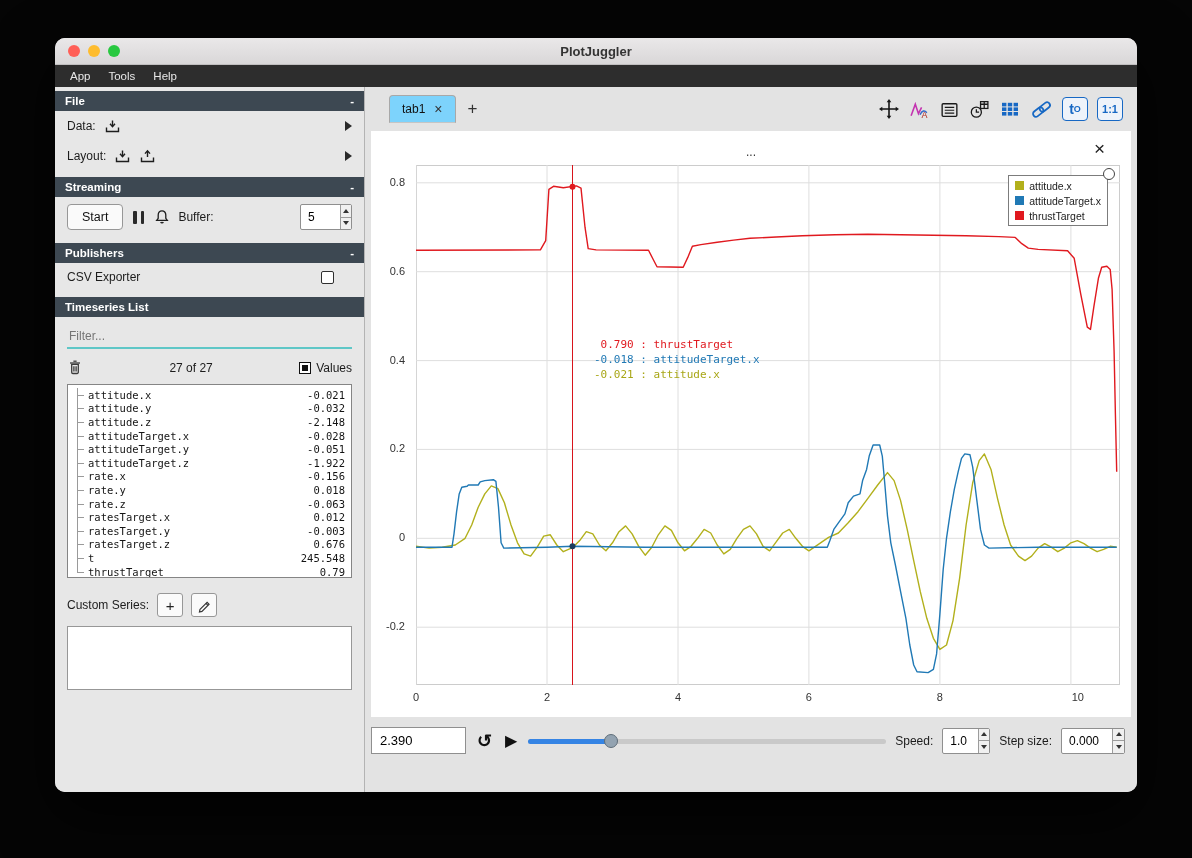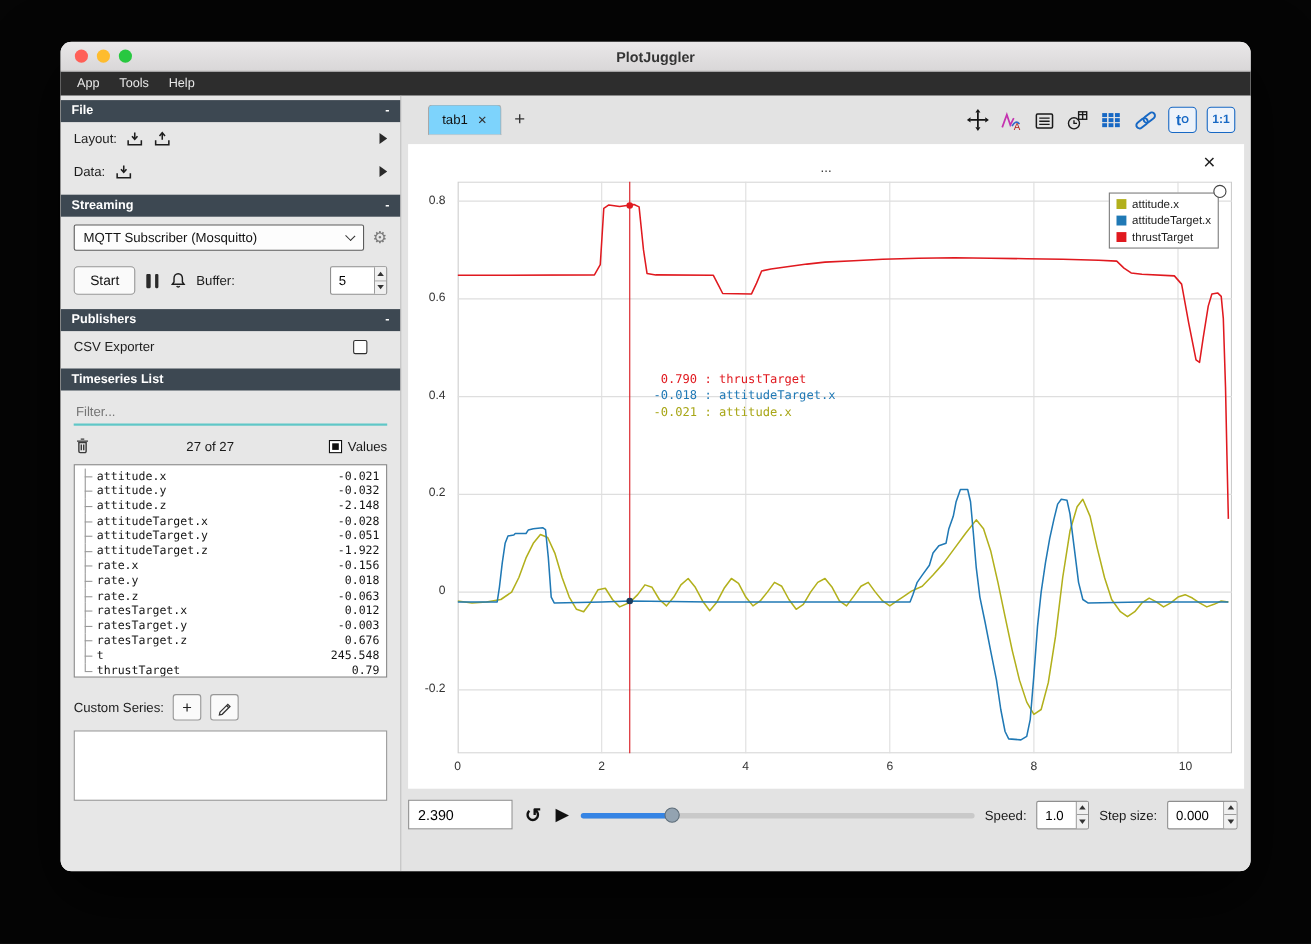--- a/index.html
+++ b/index.html
@@ -122,64 +122,57 @@
   <div class="content">
 
     <div class="sidebar">
 
       <div class="sec-h">
         <span>File</span>
         <span class="collapse">-</span>
       </div>
 
       <div class="srow">
+        <span class="lbl">Data:</span>
+        <span class="icon-btn">
+          <svg width="17" height="16" viewBox="0 0 17 16" fill="none" stroke="#1d1d1d" stroke-width="1.4">
+              <path d="M2.5 9.5 V13.5 H14.5 V9.5"></path>
+              <path d="M8.5 2.5 V8"></path>
+              <path d="M6 5.8 L8.5 8.7 L11 5.8"></path>
+            </svg>
+        </span>
+        <span class="spacer"></span>
+        <span class="tri-right"></span>
+      </div>
+
+      <div class="srow">
         <span class="lbl">Layout:</span>
         <span class="icon-btn">
           <svg width="17" height="16" viewBox="0 0 17 16" fill="none" stroke="#1d1d1d" stroke-width="1.4">
               <path d="M2.5 9.5 V13.5 H14.5 V9.5"></path>
               <path d="M8.5 2.5 V8"></path>
               <path d="M6 5.8 L8.5 8.7 L11 5.8"></path>
             </svg>
         </span>
         <span class="icon-btn">
           <svg width="17" height="16" viewBox="0 0 17 16" fill="none" stroke="#1d1d1d" stroke-width="1.4">
               <path d="M2.5 9.5 V13.5 H14.5 V9.5"></path>
               <path d="M8.5 9 V3.2"></path>
               <path d="M6 5.6 L8.5 2.7 L11 5.6"></path>
             </svg>
         </span>
         <span class="spacer"></span>
         <span class="tri-right"></span>
       </div>
 
-      <div class="srow">
-        <span class="lbl">Data:</span>
-        <span class="icon-btn">
-          <svg width="17" height="16" viewBox="0 0 17 16" fill="none" stroke="#1d1d1d" stroke-width="1.4">
-              <path d="M2.5 9.5 V13.5 H14.5 V9.5"></path>
-              <path d="M8.5 2.5 V8"></path>
-              <path d="M6 5.8 L8.5 8.7 L11 5.8"></path>
-            </svg>
-        </span>
-        <span class="spacer"></span>
-        <span class="tri-right"></span>
-      </div>
-
       <div class="sec-h">
         <span>Streaming</span>
         <span class="collapse">-</span>
       </div>
 
-      <div class="srow">
-        <div class="combo">
-          <span>MQTT Subscriber (Mosquitto)</span>
-          <span class="chev"></span>
-        </div>
-        <span class="icon-btn" style="font-size:15px;color:#7a7a7a;">⚙</span>
-      </div>
 
       <div class="srow">
         <button class="btn">Start</button>
         <span class="pause-bars">
             <i></i>
             <i></i>
           </span>
         <span class="icon-btn">
           <svg width="16" height="16" viewBox="0 0 16 16" fill="none" stroke="#1d1d1d" stroke-width="1.3">
               <path d="M8 1.8 C5.7 1.8 4.2 3.6 4.2 6 V9.4 L2.7 11.4 H13.3 L11.8 9.4 V6 C11.8 3.6 10.3 1.8 8 1.8 Z"></path>

